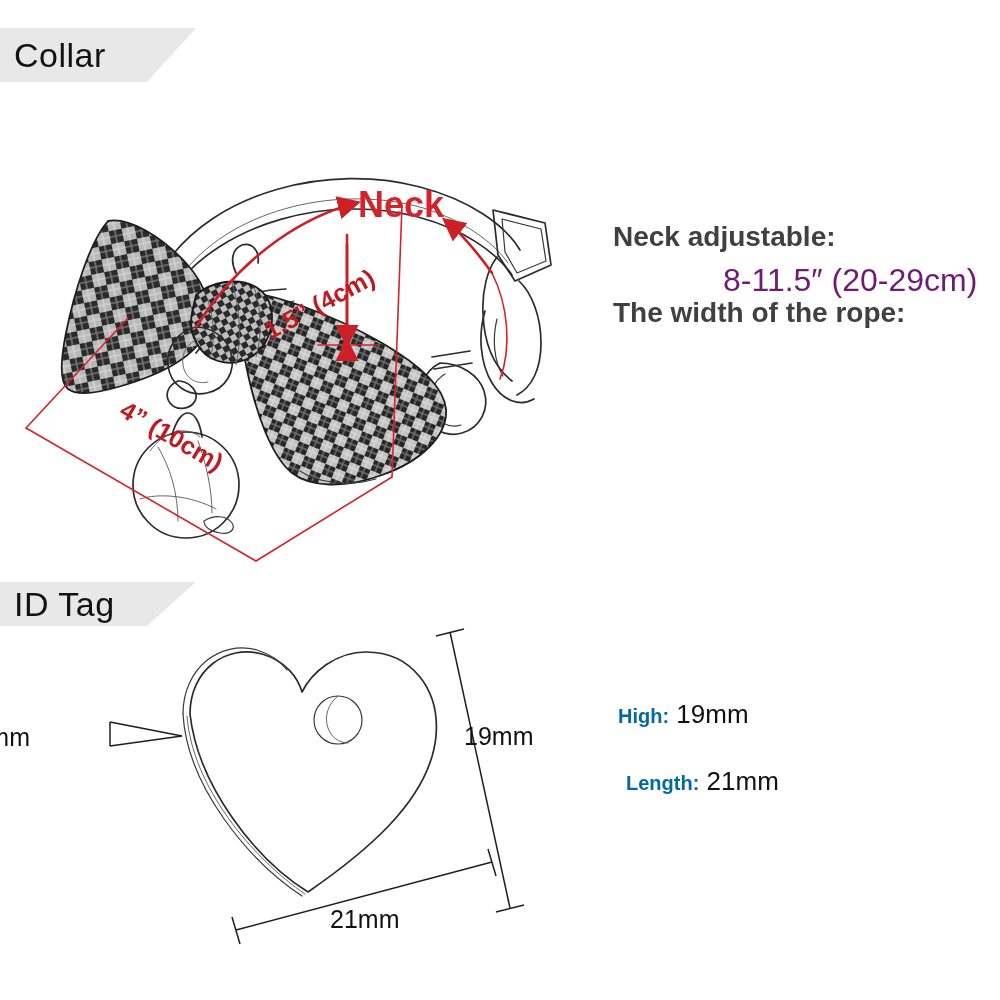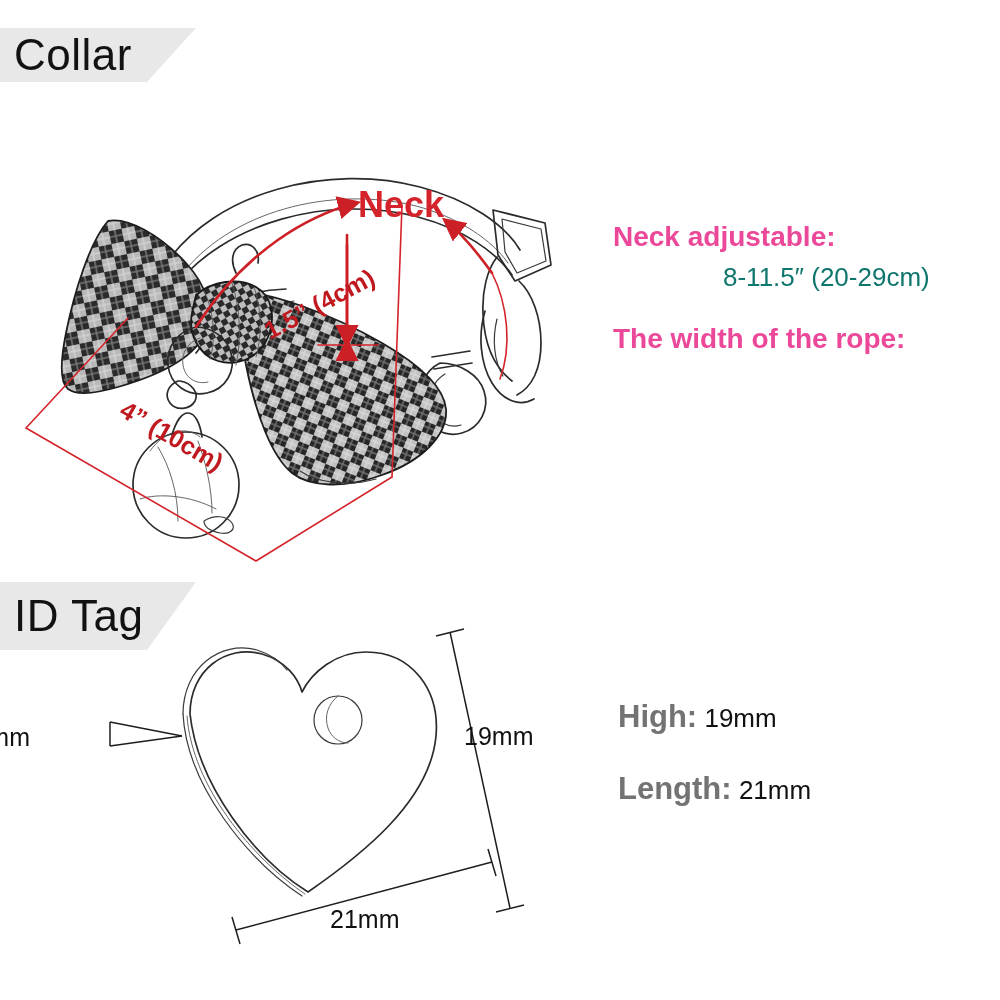--- a/index.html
+++ b/index.html
@@ -18,69 +18,69 @@
 
   
   .banner {
     position: absolute;
     background: #e8e8e8;
     display: flex;
     align-items: center;
     padding-left: 14px;
     box-sizing: border-box;
     color: #121212;
-    font-size: 44px;
+    font-size: 34px;
     font-weight: 400;
     letter-spacing: 0.5px;
     line-height: 1;
   }
   .banner.collar-banner {
     left: 0;
     top: 28px;
     width: 196px;
     height: 54px;
     clip-path: polygon(0 0, 100% 0, 75% 100%, 0 100%);
   }
   .banner.idtag-banner {
     left: 0;
     top: 582px;
     width: 196px;
-    height: 68px;
+    height: 44px;
     clip-path: polygon(0 0, 100% 0, 75% 100%, 0 100%);
   }
   .banner-label { white-space: nowrap; }
 
   
   .spec-block { position: absolute; }
   .spec-heading {
-    color: #ec4899;
+    color: #404040;
     font-weight: bold;
     font-size: 28px;
     line-height: 1.1;
     white-space: nowrap;
   }
   .spec-value {
-    color: #0f766e;
-    font-size: 26px;
+    color: #701a75;
+    font-size: 32px;
     line-height: 1.1;
     white-space: nowrap;
   }
   #collar-specs { left: 613px; top: 222px; width: 387px; }
   #collar-specs .spec-value { margin: 10px 0 0 110px; }
-  #collar-specs .spec-heading.second { margin-top: 33px; }
+  #collar-specs .spec-heading.second { }
 
   #idtag-specs { left: 618px; top: 700px; width: 382px; }
   .idtag-line {
     font-size: 26px;
     color: #111111;
     white-space: nowrap;
     line-height: 1.1;
   }
-  .idtag-line + .idtag-line { margin-top: 38px; }
-  .idtag-line .k { font-weight: bold; font-size: 31px; color: #737373; }
+  .idtag-line + .idtag-line { margin-top: 38px; margin-left: 8px; }
+  .idtag-line .k { font-weight: bold; font-size: 20px; color: #0369a1; }
   .idtag-line .v { font-weight: 400; }
 
   
   svg.art {
     position: absolute;
     display: block;
     overflow: visible;
   }
   #collar-art { left: 0; top: 95px; width: 600px; height: 440px; }
   #idtag-art  { left: 40px; top: 610px; width: 560px; height: 360px; }

